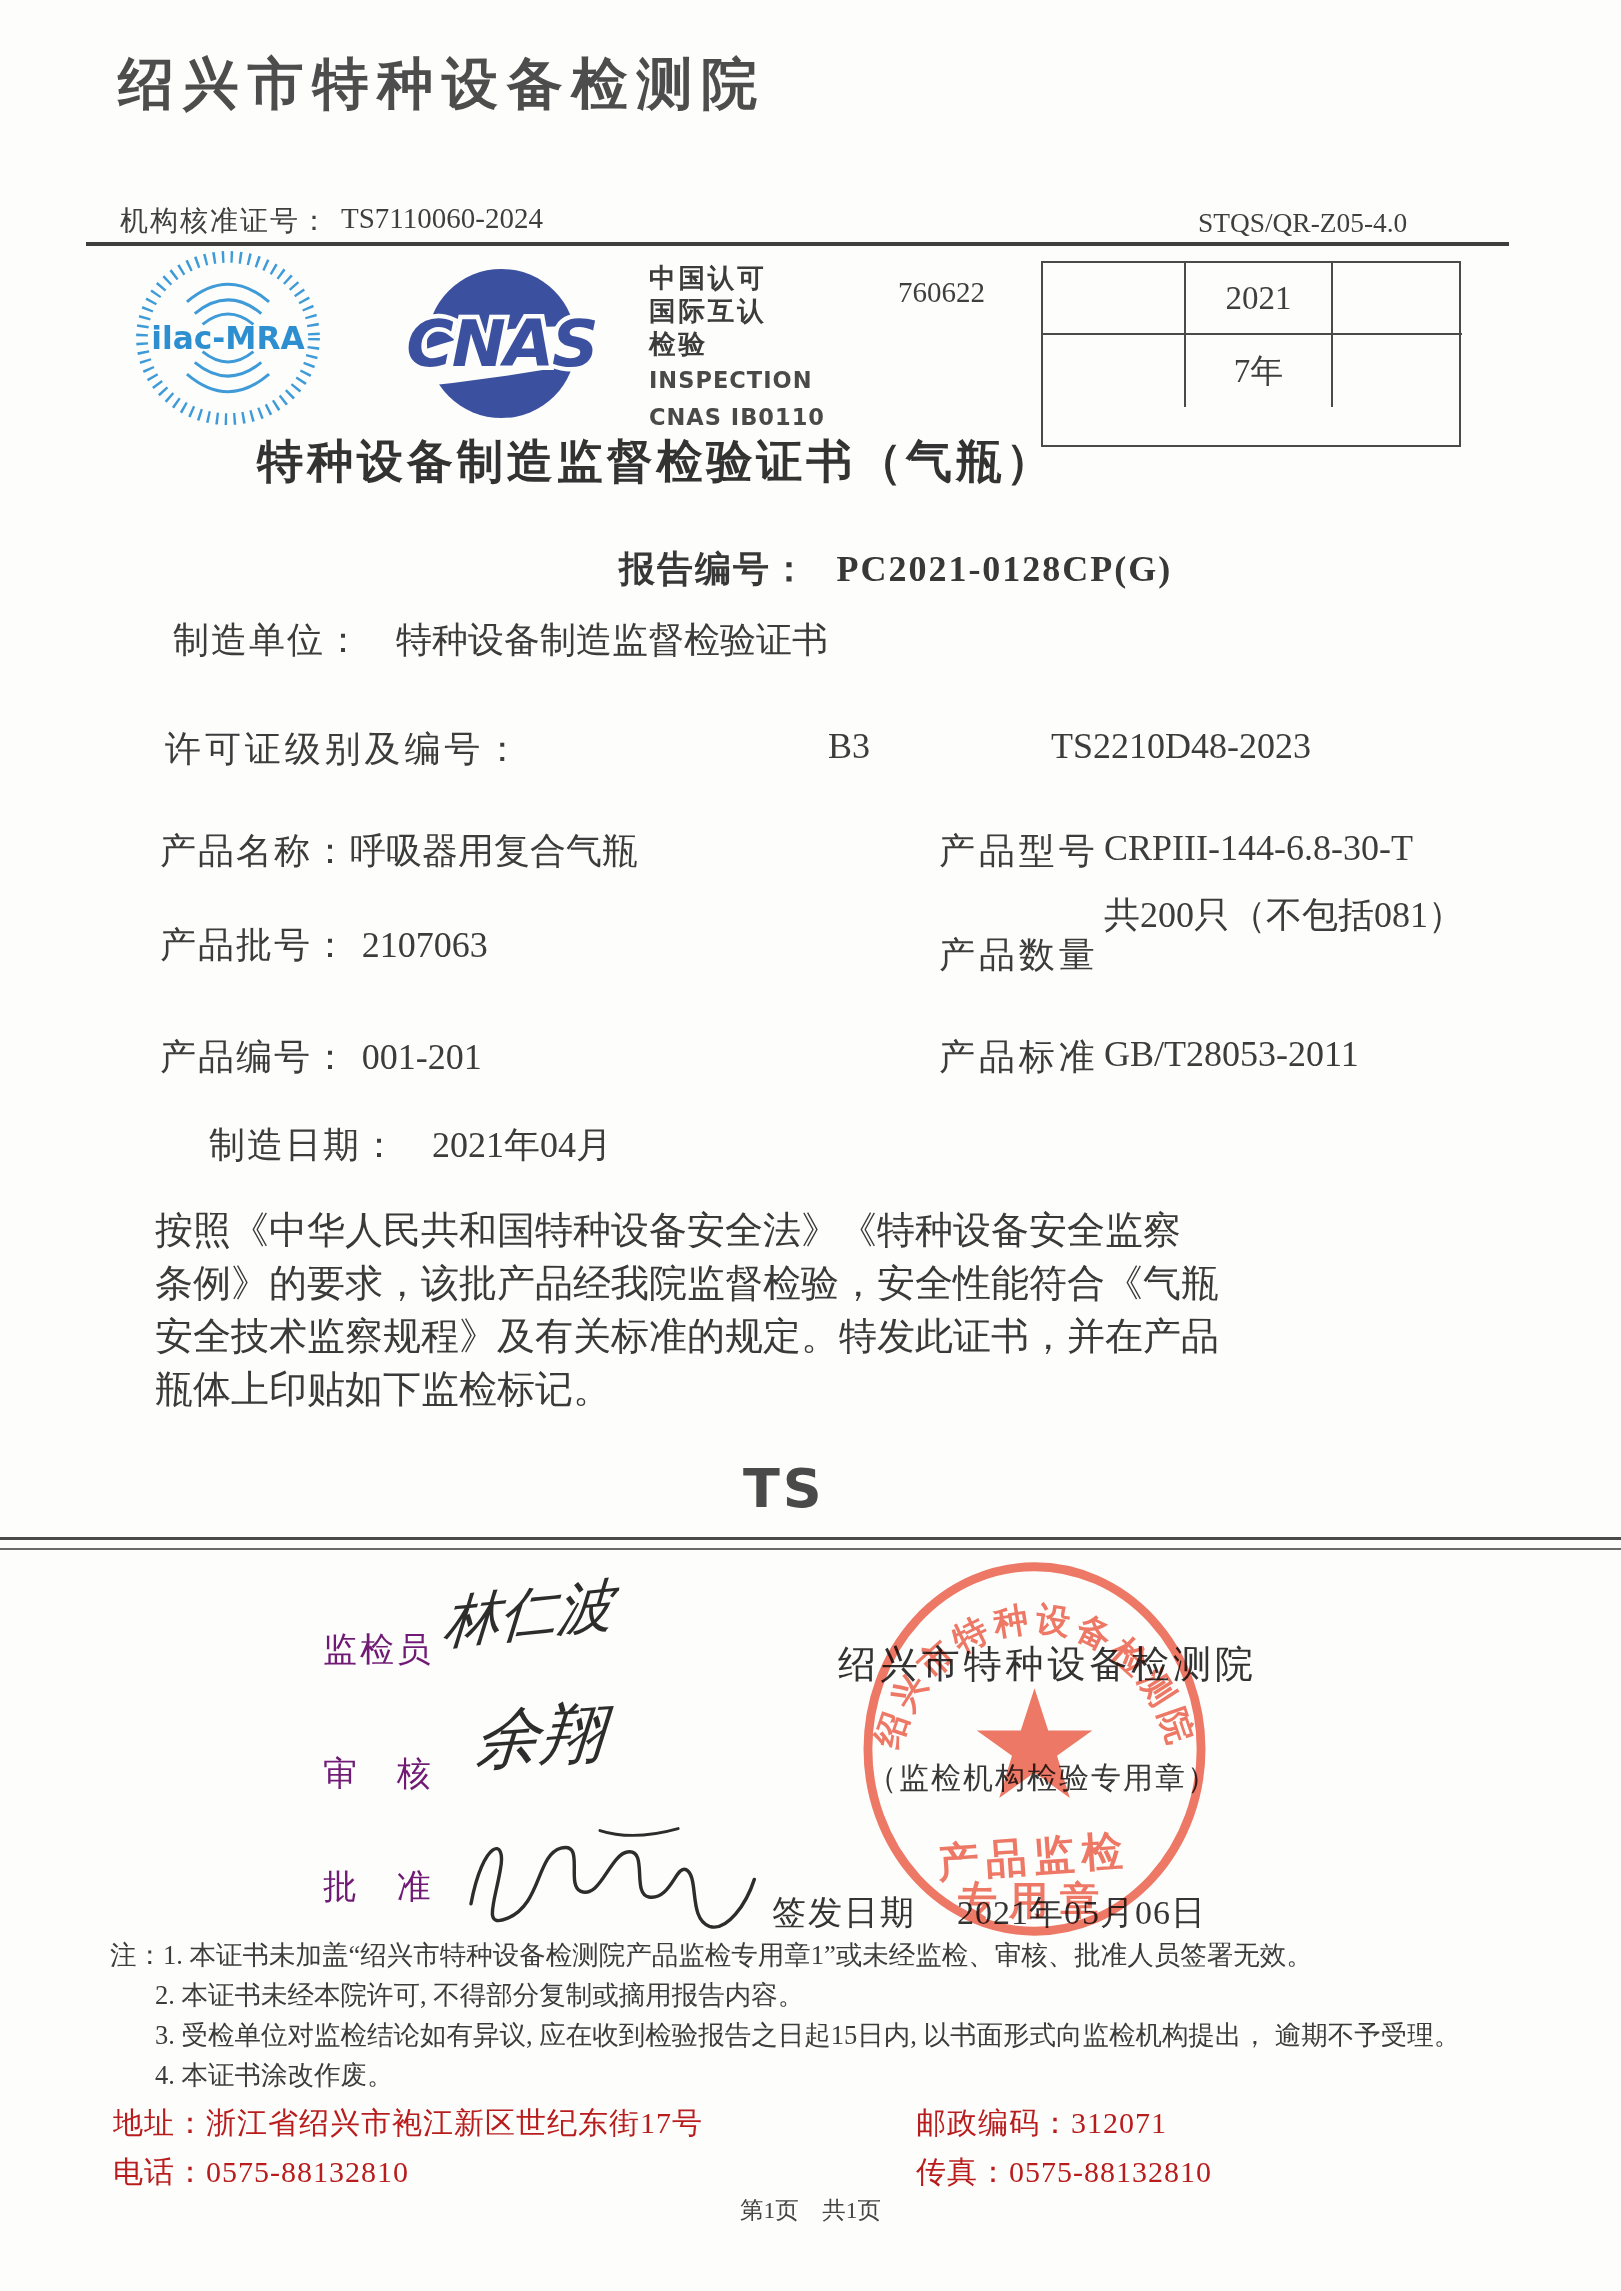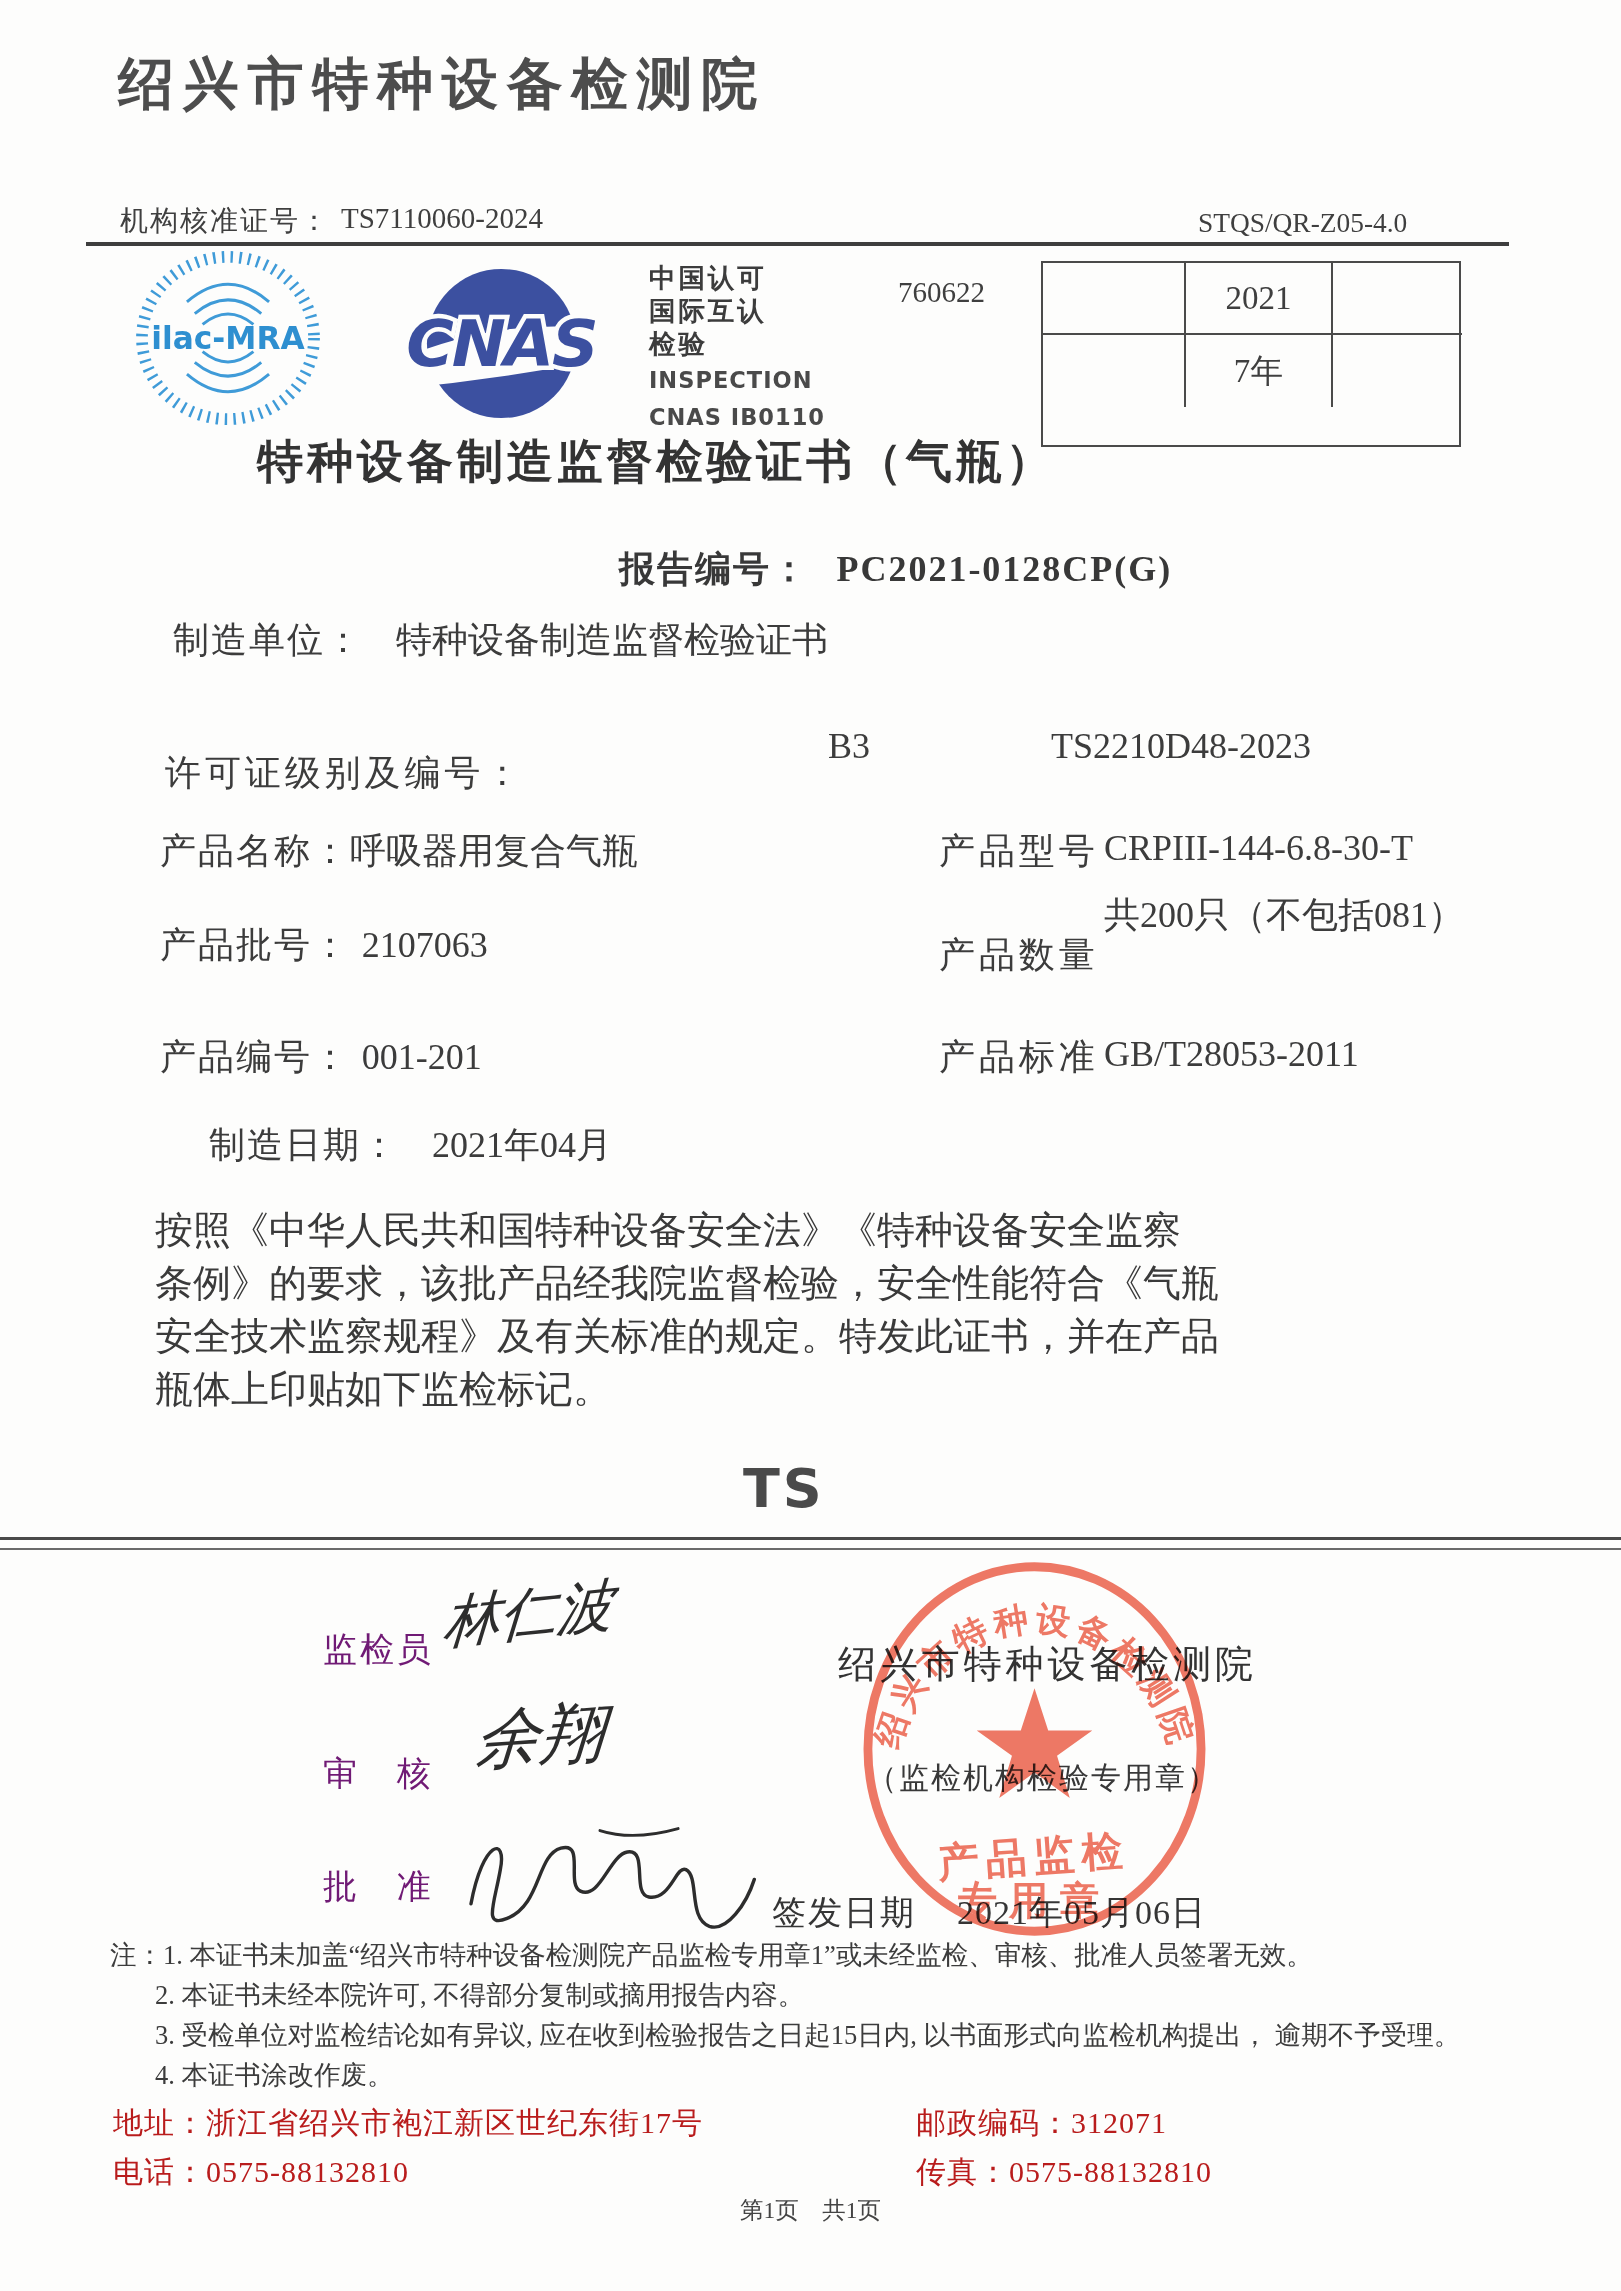--- a/index.html
+++ b/index.html
@@ -100,21 +100,21 @@
 
   <div class="abs report-row">
     <span>报告编号：</span><span class="v">PC2021-0128CP(G)</span>
   </div>
 
   <div class="abs" style="left:173px; top:616px;">
     <span class="f-label">制造单位：</span>
     <span class="f-value" style="margin-left:29px;">特种设备制造监督检验证书</span>
   </div>
 
-  <div class="abs" style="left:165px; top:749px;">
+  <div class="abs" style="left:165px; top:725px;">
     <span class="f-label" style="letter-spacing:3.9px;">许可证级别及编号：</span>
   </div>
   <div class="abs f-value" style="left:828px; top:725px;">B3</div>
   <div class="abs f-value" style="left:1051px; top:725px;">TS2210D48-2023</div>
 
   <div class="abs" style="left:160px; top:827px;">
     <span class="f-label">产品名称：</span><span class="f-value">呼吸器用复合气瓶</span>
   </div>
   <div class="abs f-label" style="left:939px; top:827px; letter-spacing:3.9px;">产品型号</div>
   <div class="abs f-value" style="left:1104px; top:827px;">CRPIII-144-6.8-30-T</div>

